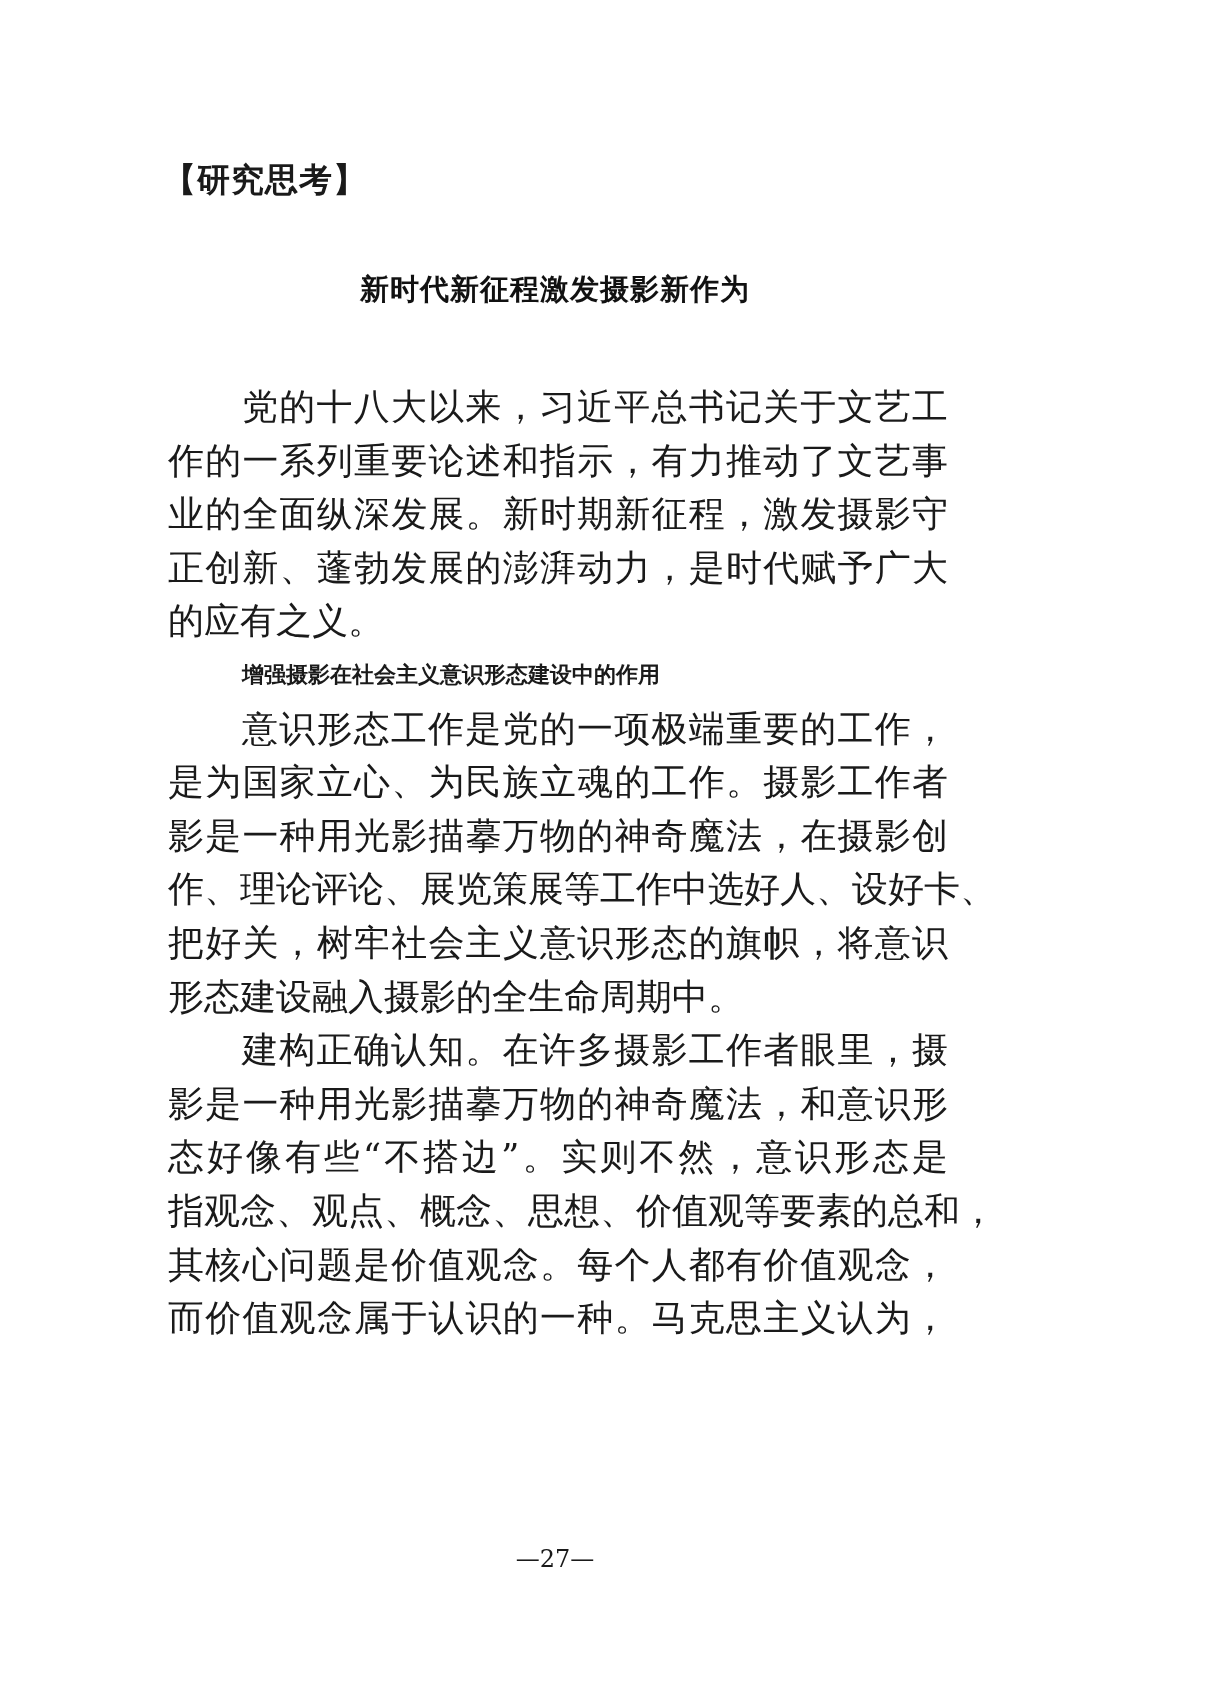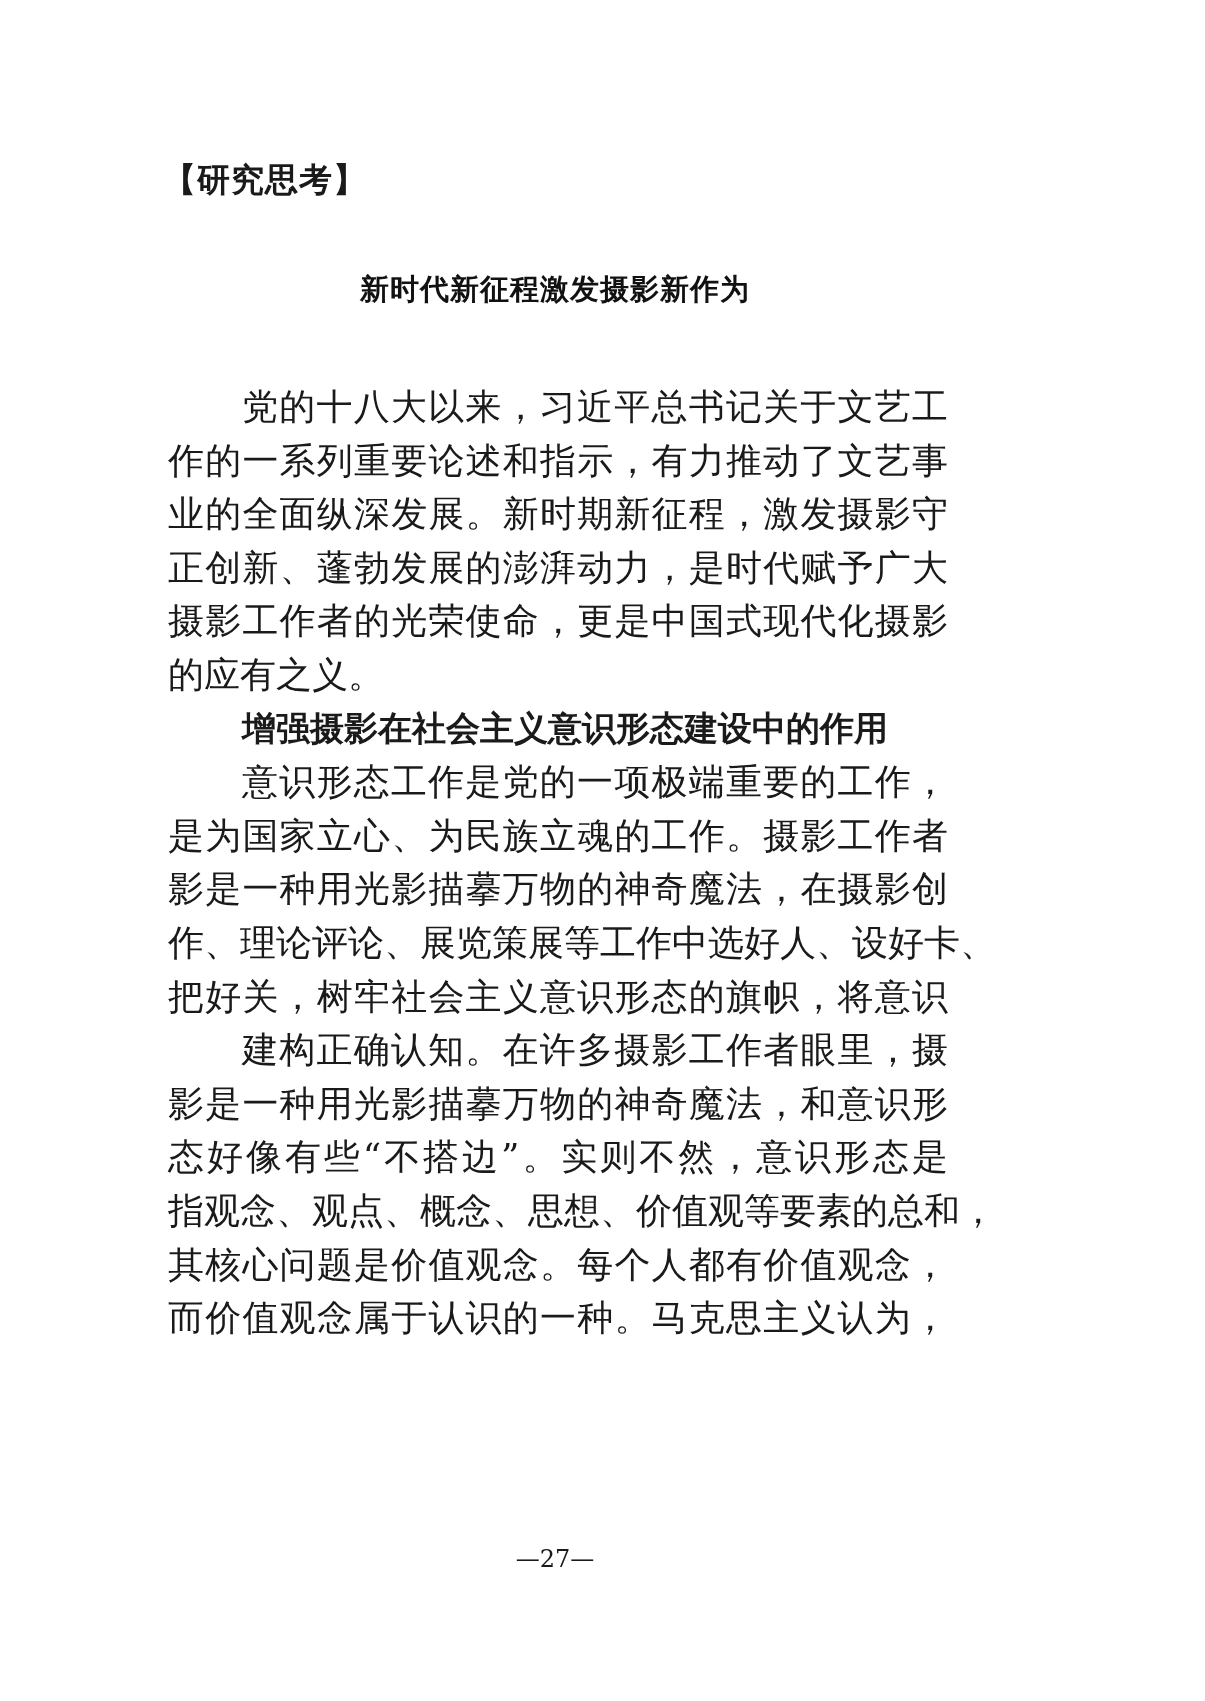--- a/index.html
+++ b/index.html
@@ -18,50 +18,50 @@
   .body-text {
     position: absolute; left: 168px; top: 380px; width: 780px;
     font-family: "DejaVu Serif", serif; font-size: 36px; line-height: 53.6px;
     color: #1a1a1a;
   }
   .line { display: block; white-space: nowrap; height: 53.6px; text-align: justify; text-align-last: justify; }
   .line.last { text-align-last: left; }
   .line.indent { padding-left: 74px; }
   .subheading {
     display: block; white-space: nowrap; height: 53.6px; padding-left: 74px;
-    font-family: "DejaVu Sans", sans-serif; font-weight: bold; font-size: 34px;
+    font-family: "DejaVu Sans", sans-serif; font-weight: bold; font-size: 22px;
   }
   .page-number {
     position: absolute; left: 0; width: 1110px; top: 1545px; text-align: center;
     font-family: "DejaVu Serif", serif; font-size: 24px; color: #1a1a1a;
   }
 </style>
 </head>
 <body>
 
 <div class="page">
   <div class="section-tag">【研究思考】</div>
   <div class="title">新时代新征程激发摄影新作为</div>
 
   <div class="body-text">
 
     <span class="line indent">党的十八大以来，习近平总书记关于文艺工</span>
     <span class="line">作的一系列重要论述和指示，有力推动了文艺事</span>
     <span class="line">业的全面纵深发展。新时期新征程，激发摄影守</span>
     <span class="line">正创新、蓬勃发展的澎湃动力，是时代赋予广大</span>
-    <span class="line">摄影工作者的光荣使命，更是中国式现代化摄影</span>
     <span class="line last">的应有之义。</span>
 
     <span class="subheading">增强摄影在社会主义意识形态建设中的作用</span>
 
     <span class="line indent">意识形态工作是党的一项极端重要的工作，</span>
     <span class="line">是为国家立心、为民族立魂的工作。摄影工作者</span>
     <span class="line">影是一种用光影描摹万物的神奇魔法，在摄影创</span>
     <span class="line">作、理论评论、展览策展等工作中选好人、设好卡、</span>
     <span class="line">把好关，树牢社会主义意识形态的旗帜，将意识</span>
+    <span class="line last">形态建设融入摄影的全生命周期中。</span>
 
     <span class="line indent">建构正确认知。在许多摄影工作者眼里，摄</span>
     <span class="line">影是一种用光影描摹万物的神奇魔法，和意识形</span>
     <span class="line">态好像有些“不搭边”。实则不然，意识形态是</span>
     <span class="line">指观念、观点、概念、思想、价值观等要素的总和，</span>
     <span class="line">其核心问题是价值观念。每个人都有价值观念，</span>
     <span class="line">而价值观念属于认识的一种。马克思主义认为，</span>
   </div>
 
   <div class="page-number">—27—</div>

